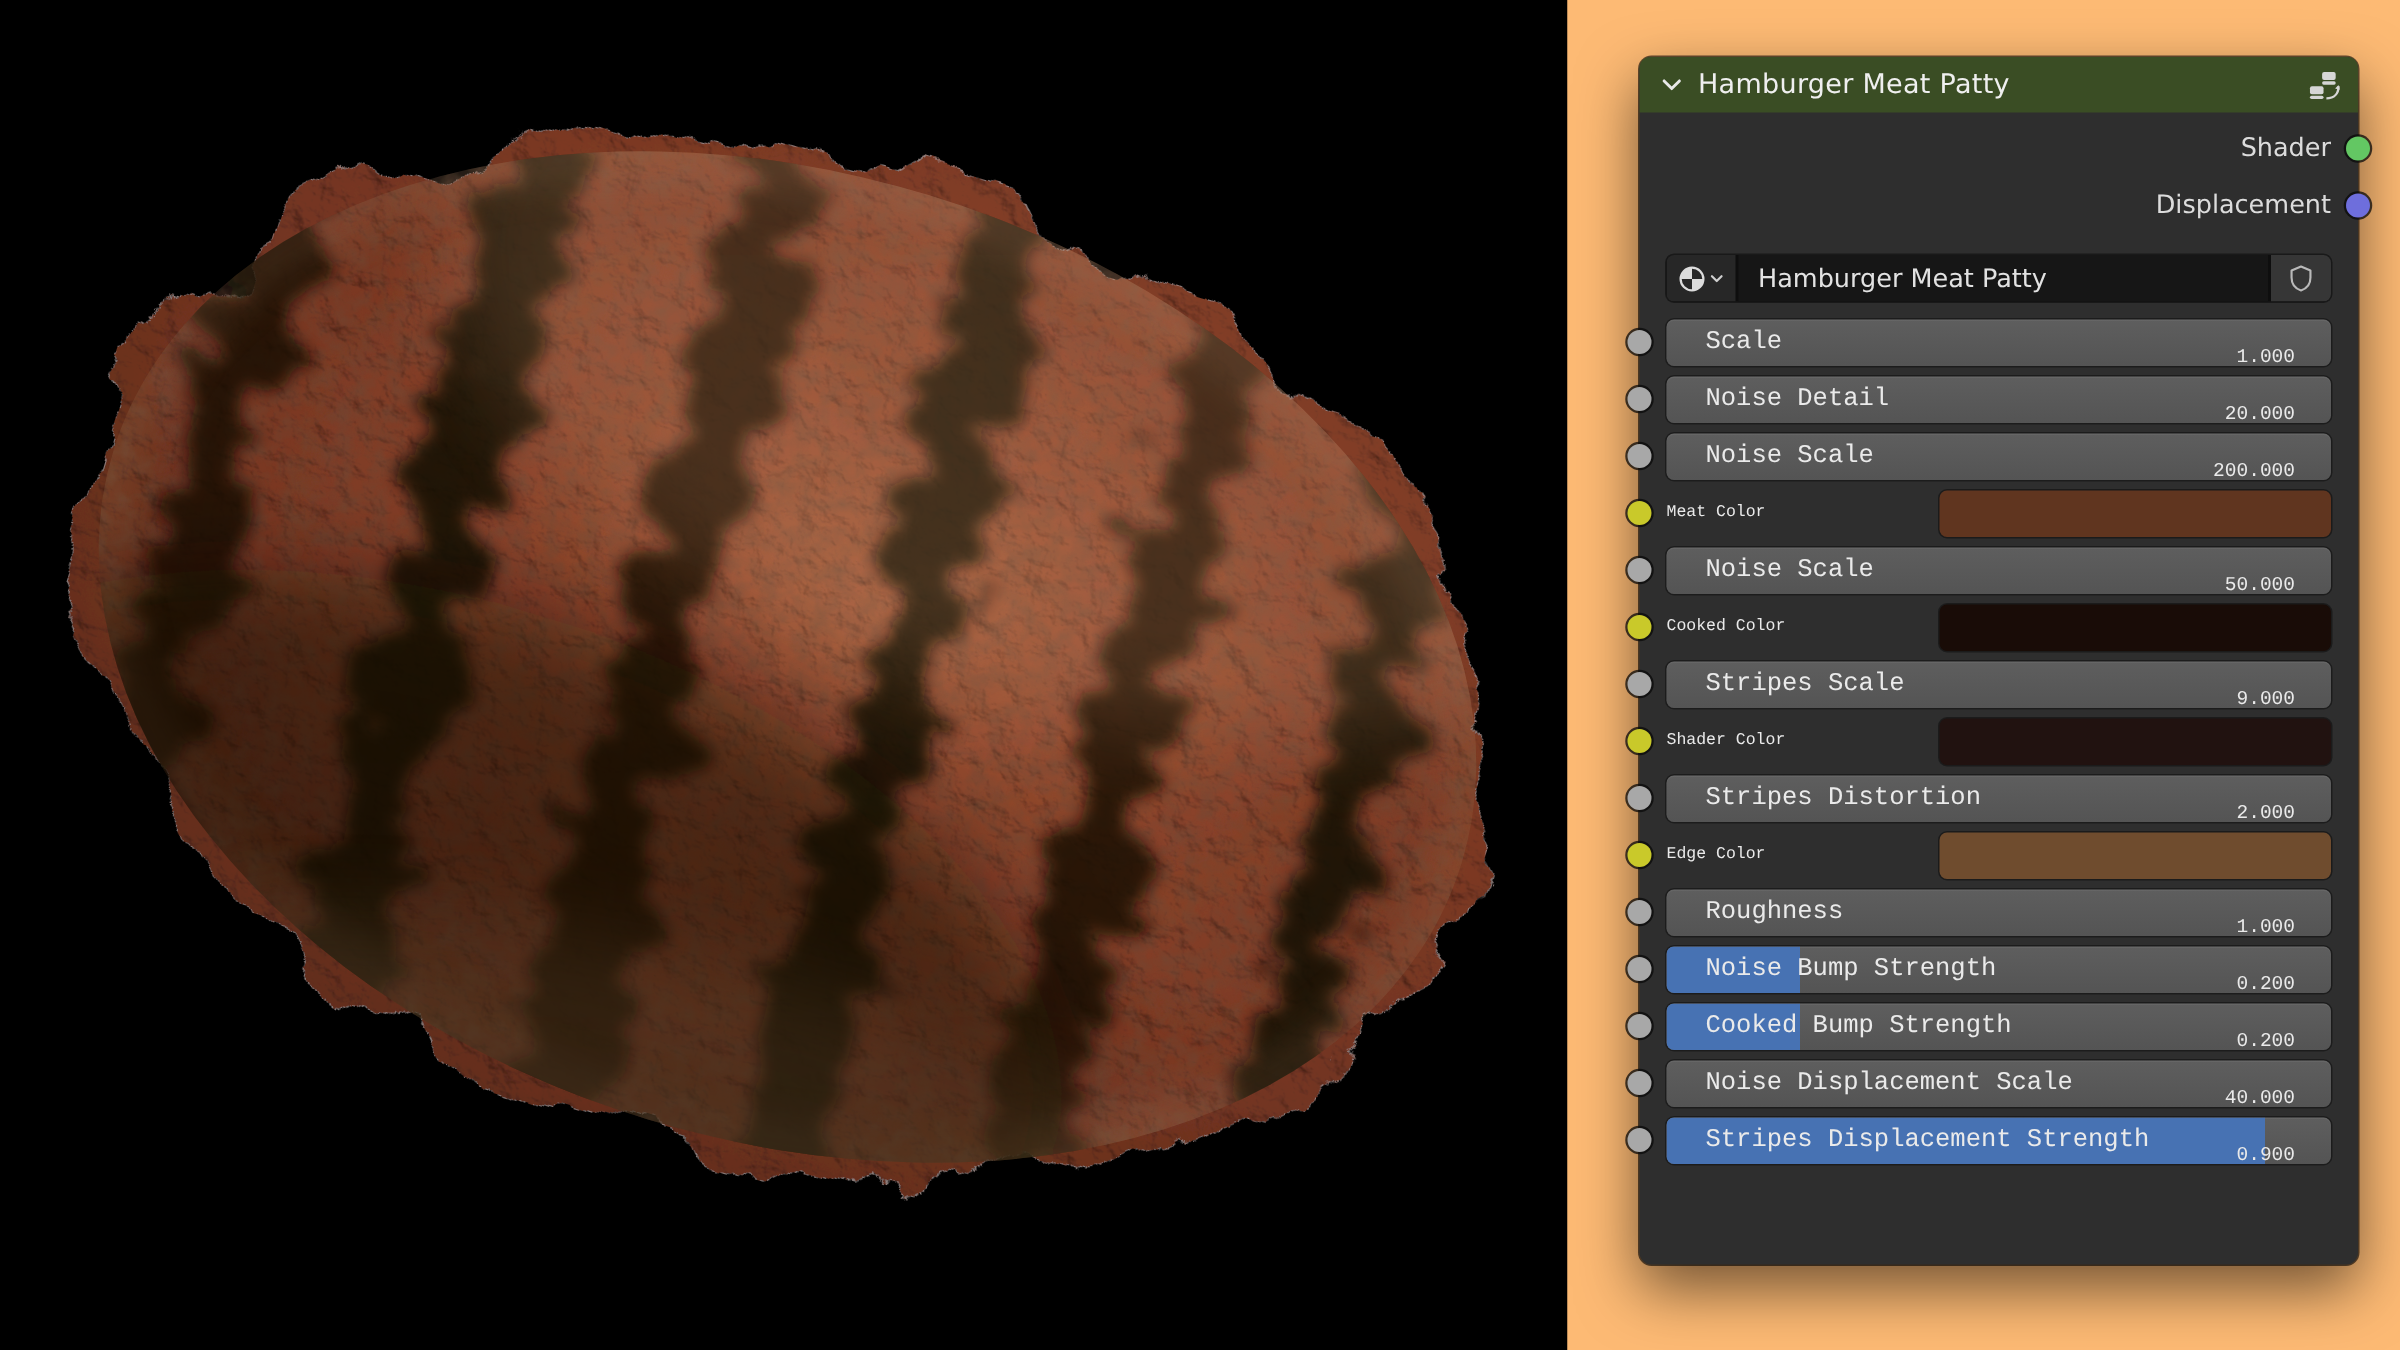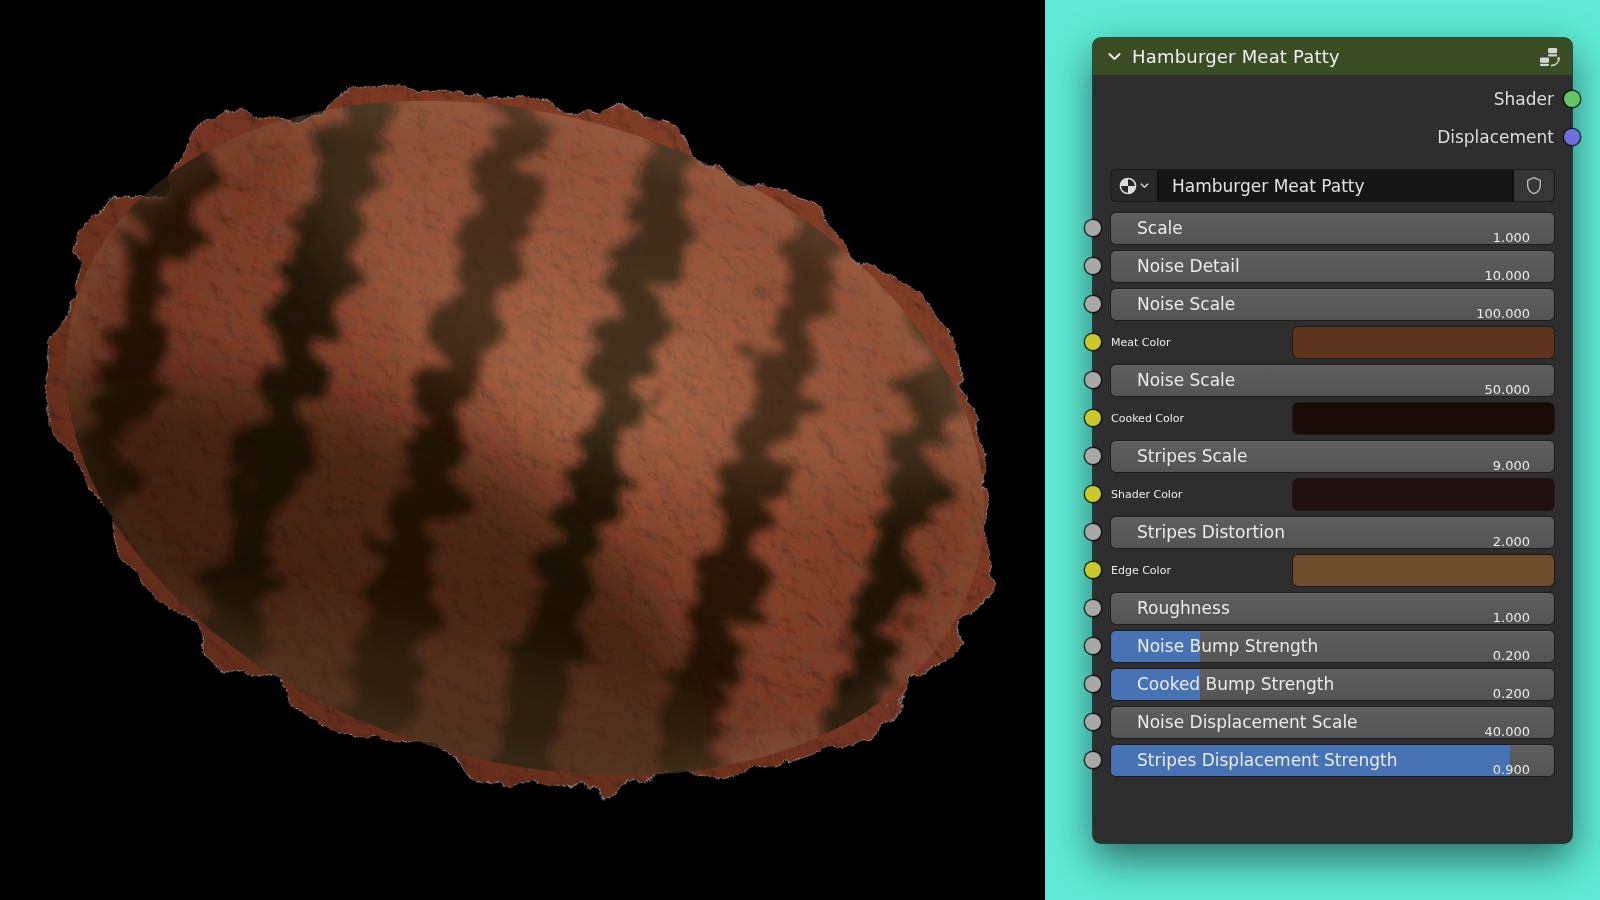--- a/index.html
+++ b/index.html
@@ -1,17 +1,17 @@
 <!DOCTYPE html>
 <html><head>
 <meta charset="utf-8">
 <style>
   html,body{margin:0;padding:0;background:#000;}
   body{width:1600px;height:900px;overflow:hidden;font-family:"DejaVu Sans","Liberation Sans",sans-serif;}
-  .stage{position:relative;width:1600px;height:900px;background:#5eead4;}
+  .stage{position:relative;width:1600px;height:900px;background:#fdba74;}
 
   
   .viewport{position:absolute;left:0;top:0;width:1045px;height:900px;}
 
   
   .node{position:absolute;left:1093px;top:38px;width:479px;height:805px;
         background:#2e2e2e;border-radius:8px;
         box-shadow:0 0 0 1px rgba(0,0,0,.6),0 16px 40px rgba(0,0,0,.55);}
   .node-header{height:37px;border-radius:7px 7px 0 0;display:flex;align-items:center;
         padding:0 12px 0 13px;gap:9px;background:#3a4d24;}
@@ -25,21 +25,21 @@
   .out-socket{position:absolute;right:-8px;top:11px;}
 
   .selector{margin:14px 18px 0;height:31px;display:flex;align-items:stretch;border-radius:5px;overflow:hidden;
         box-shadow:0 0 0 1px rgba(0,0,0,.45);background:#0e0e0e;}
   .sel-browse{width:46px;background:#272727;display:flex;align-items:center;justify-content:center;gap:1px;cursor:pointer;}
   .sel-name{flex:1;background:#161616;color:#e2e2e2;font-size:17px;display:flex;align-items:center;
         padding:0 13px;margin:0 2px;white-space:nowrap;overflow:hidden;}
   .sel-shield{width:40px;background:#363636;display:flex;align-items:center;justify-content:center;cursor:pointer;}
 
   .rows{margin-top:8px;}
-  .row{height:38px;position:relative;display:flex;align-items:center;padding:0 18px;}
+  .row{height:38px;position:relative;display:flex;align-items:center;padding:0 18px;font-family:Liberation Mono, monospace;}
   .in-socket{position:absolute;left:-8px;top:11px;}
   .widget{flex:1;height:31px;background:linear-gradient(#5e5e5e,#545454);border-radius:5px;
         position:relative;display:flex;align-items:center;overflow:hidden;
         box-shadow:0 0 0 1px rgba(0,0,0,.38), inset 0 1px 0 rgba(255,255,255,.05);cursor:ew-resize;}
   .fill{position:absolute;left:0;top:0;bottom:0;background:#4772b3;}
   .wlabel{position:relative;margin-left:26px;color:#eaeaea;font-size:17px;white-space:nowrap;}
   .wvalue{position:relative;margin-left:auto;margin-right:24px;color:#eaeaea;font-size:13px;margin-top:18px;}
   .clabel{width:41%;color:#eaeaea;font-size:11px;white-space:nowrap;}
   .swatch{flex:1;height:31px;border-radius:5px;box-shadow:0 0 0 1px rgba(0,0,0,.4);cursor:pointer;}
 </style>
@@ -176,30 +176,30 @@
       <span class="wlabel">Scale</span>
       <span class="wvalue">1.000</span>
     </div>
 
   </div>
         <div class="row">
     <span class="socket in-socket" style="background: rgb(168, 168, 168);"></span>
     <div class="widget">
 
       <span class="wlabel">Noise Detail</span>
-      <span class="wvalue">10.000</span>
+      <span class="wvalue">20.000</span>
     </div>
 
   </div>
         <div class="row">
     <span class="socket in-socket" style="background: rgb(168, 168, 168);"></span>
     <div class="widget">
 
       <span class="wlabel">Noise Scale</span>
-      <span class="wvalue">100.000</span>
+      <span class="wvalue">200.000</span>
     </div>
 
   </div>
         <div class="row">
     <span class="socket in-socket" style="background: rgb(201, 201, 42);"></span>
 
     <span class="clabel">Meat Color</span>
     <div class="swatch" style="background: rgb(96, 53, 31);"></div>
   </div>
         <div class="row">

